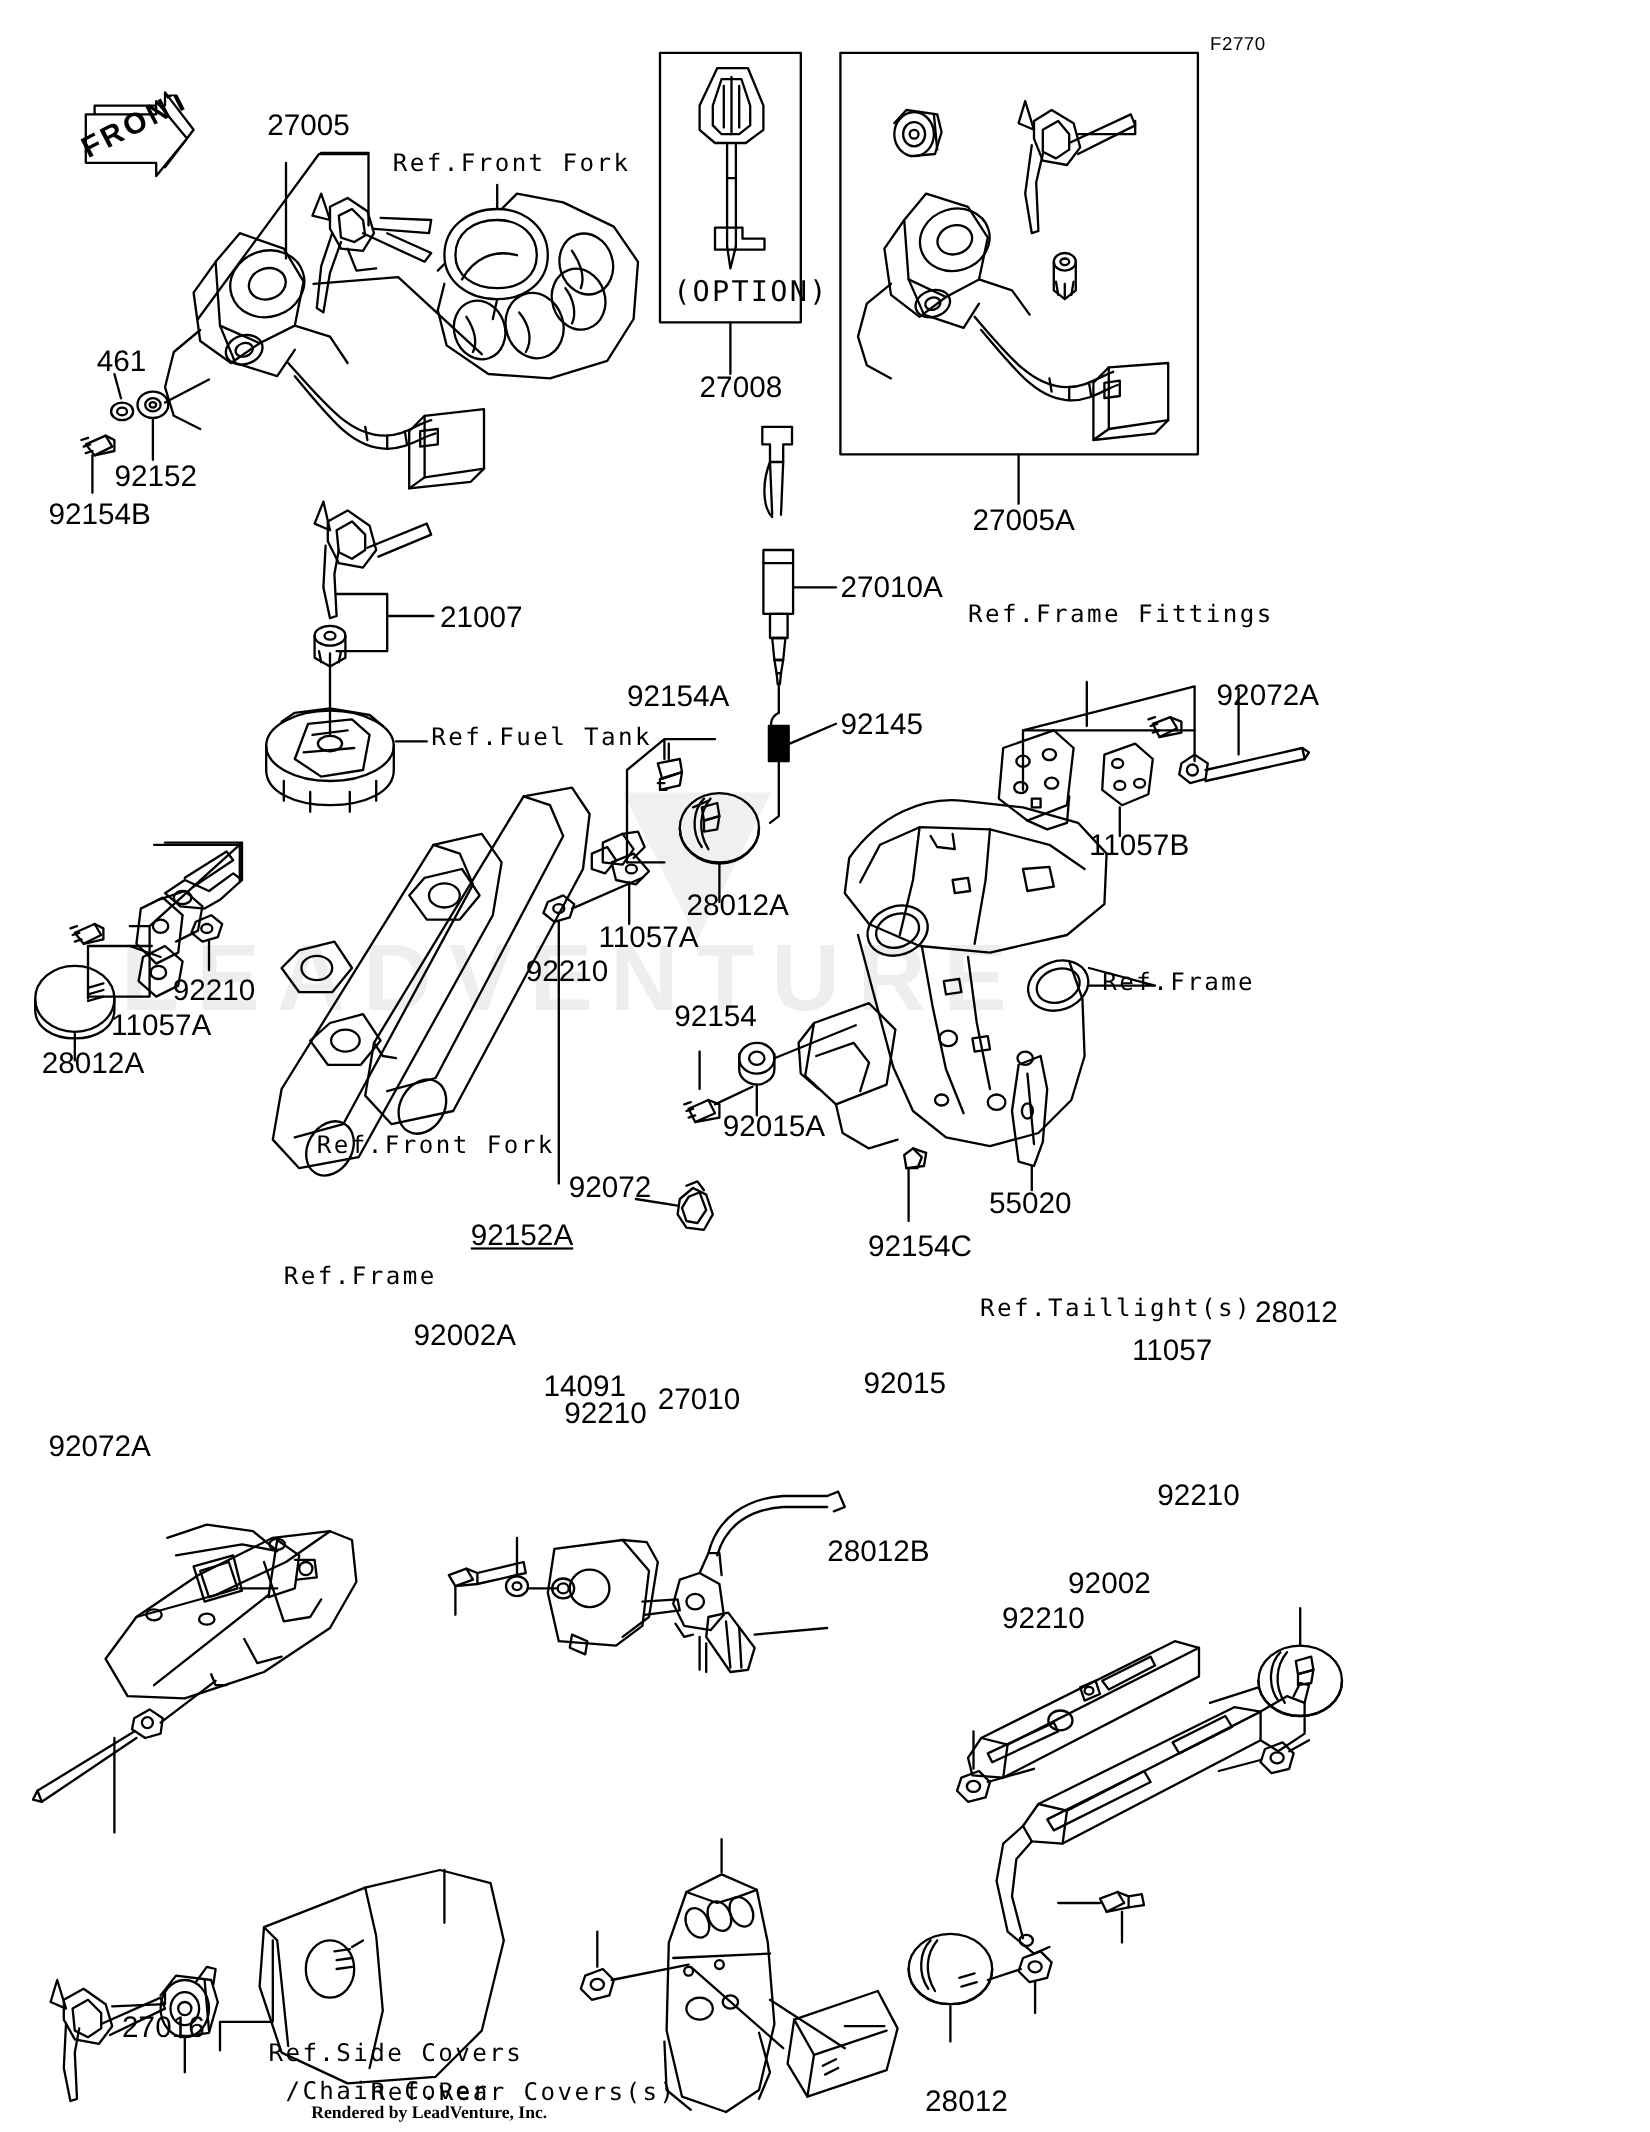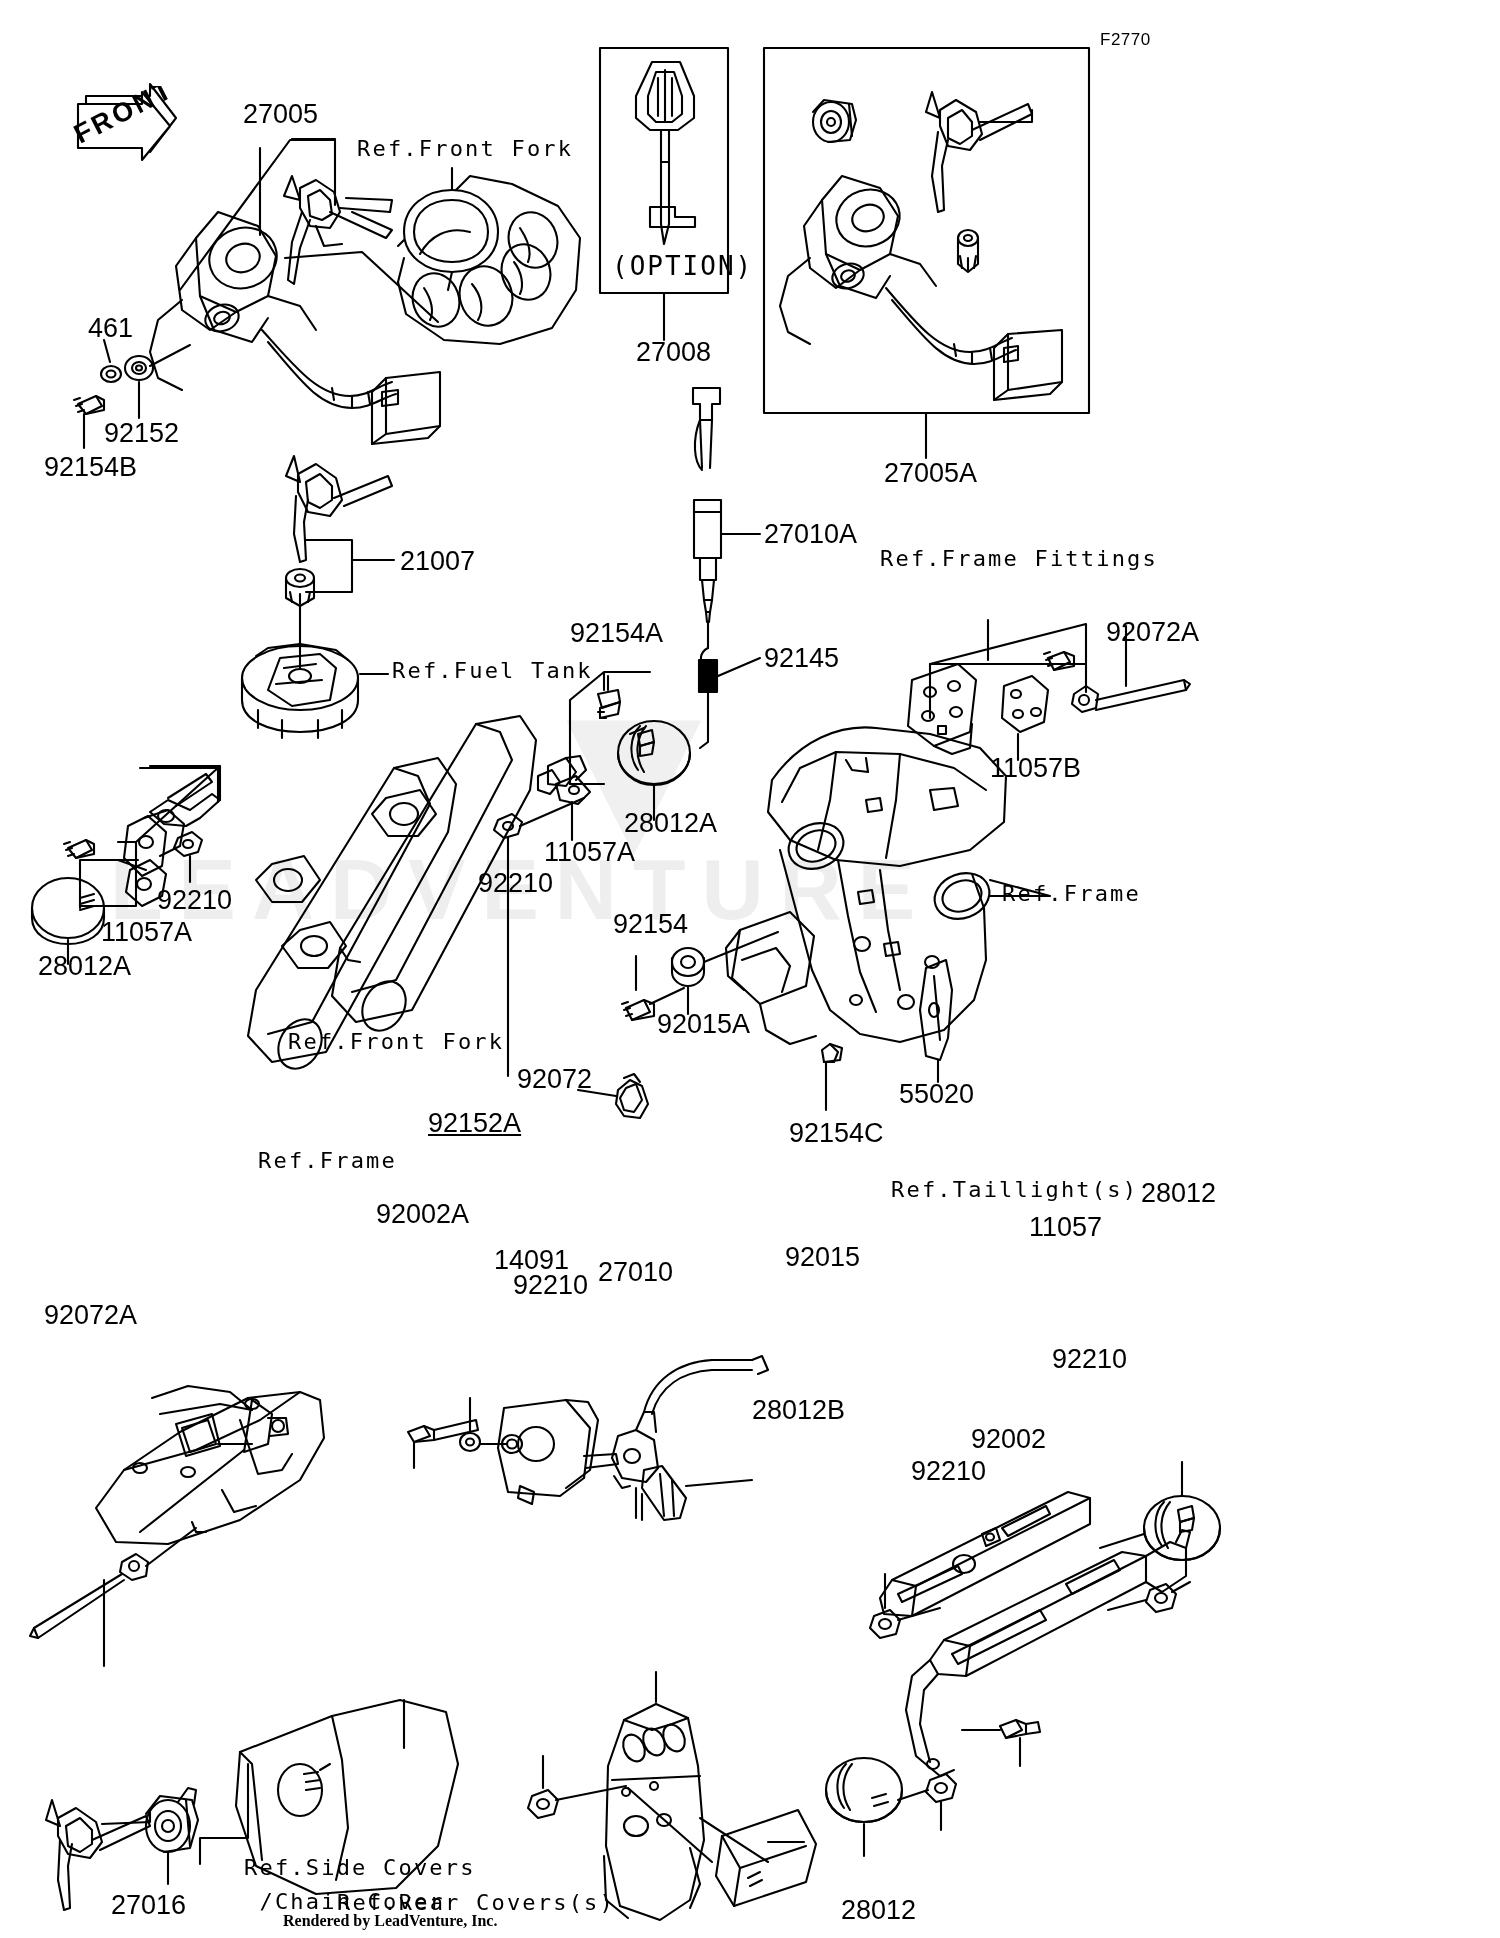--- a/index.html
+++ b/index.html
@@ -613,21 +613,21 @@
   <div class="lbl num" style="left:971px;top:1424px;">92002</div>
 
   <div class="lbl num" style="left:513px;top:1270px;">92210</div>
   <div class="lbl num" style="left:44px;top:1300px;">92072A</div>
   <div class="lbl num" style="left:752px;top:1395px;">28012B</div>
   <div class="lbl num" style="left:911px;top:1456px;">92210</div>
   <div class="lbl num" style="left:841px;top:1895px;">28012</div>
 
   <div class="lbl ref" style="left:244px;top:1851px;line-height:34px;">Ref.Side Covers
  /Chain Cover</div>
-  <div class="lbl num" style="left:111px;top:1890px;">27016</div>
+  <div class="lbl num" style="left:111px;top:1828px;">27016</div>
   <div class="lbl ref" style="left:337px;top:1890px;">Ref.Rear Covers(s)</div>
   <div class="lbl credit" style="left:283px;top:1912px;">Rendered by LeadVenture, Inc.</div>
 
   <div class="frontArrow" style="left:66px;top:86px;width:110px;height:80px;">
     <svg width="120" height="90" viewBox="0 0 120 90">
       <text x="14" y="58" transform="rotate(-27 14 58)" font-family="Liberation Sans, DejaVu Sans, sans-serif" font-size="27" font-weight="bold" letter-spacing="3" fill="#000" id="frontTxt">FRONT</text>
     </svg>
   </div>
 
 </div>

